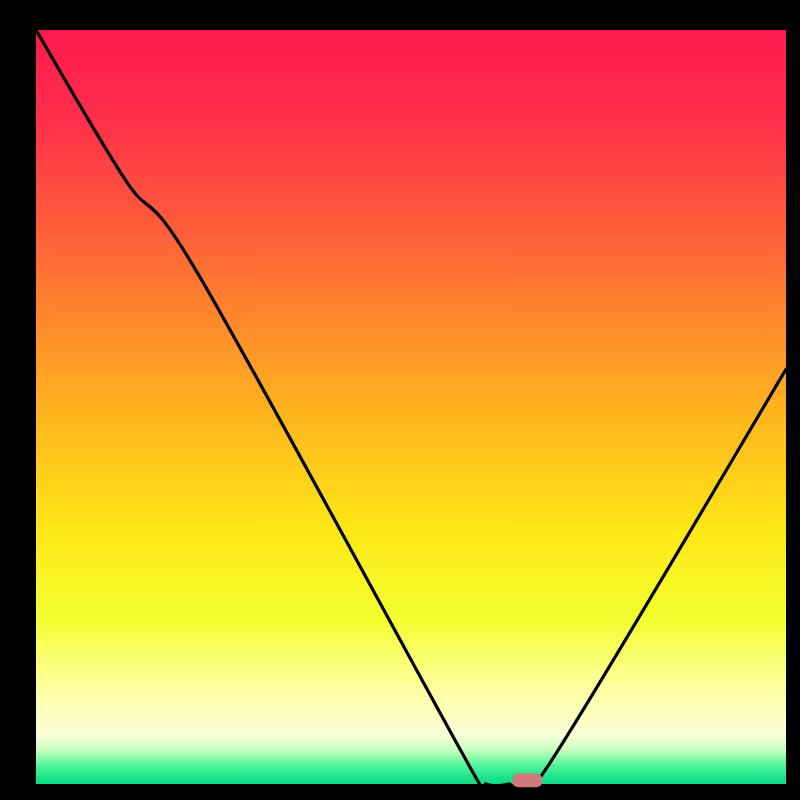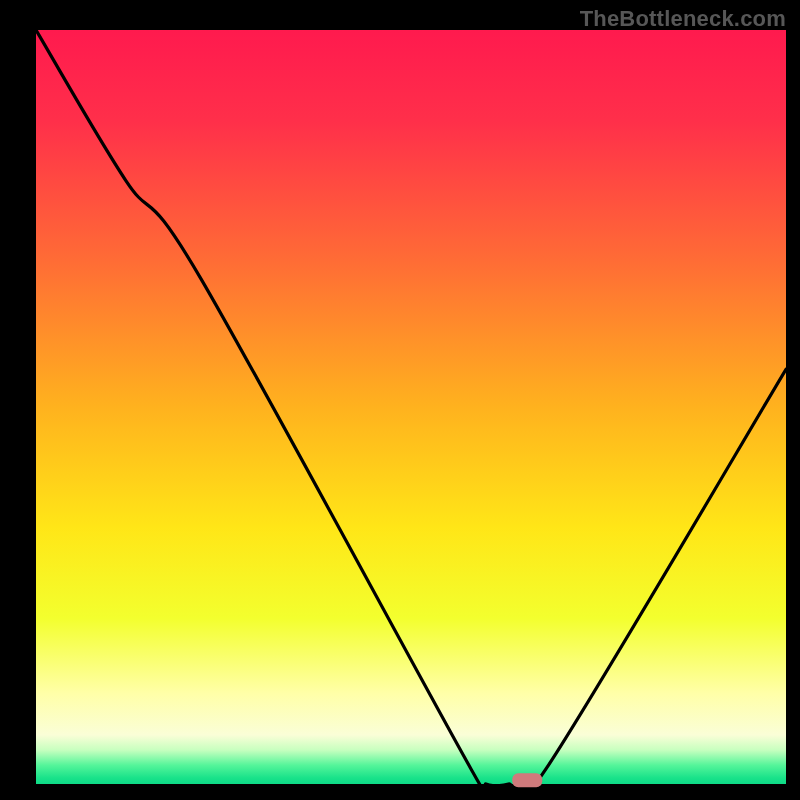--- a/index.html
+++ b/index.html
@@ -56,14 +56,13 @@
         </clipPath>
     </defs>
 
     <rect id="plot-rect" fill="url(#bg-grad)" x="36" y="30" width="750" height="754"></rect>
 
     <path id="curve" fill="none" stroke="#000" stroke-width="3.2" stroke-linejoin="round" stroke-linecap="round" clip-path="url(#plot-clip)" d="M 36 30 C 51 55.133333333333326, 98.5 139.32999999999996, 126 180.79999999999995 C 153.5 222.26999999999995, 143.5 180.79999999999995, 201 278.81999999999994 C 258.5 376.8399999999999, 423.49999999999994 684.7233333333332, 470.99999999999994 768.92 C 518.5 853.1166666666667, 479.75 781.4866666666667, 486 784 C 492.25 786.5133333333333, 498.5 786.5133333333333, 508.5 784 C 518.5 781.4866666666667, 499.75 838.0366666666666, 546 768.92 C 592.25 699.8033333333333, 746 435.9033333333333, 786 369.29999999999995"></path>
 
     <rect id="marker" rx="6" ry="6" height="14" width="30" x="512.25" y="773.23" fill="#cf7a7c"></rect>
   </svg>
 
-  <div class="watermark">TheBottleneck.com</div>
 </div>
 
 </body></html>

